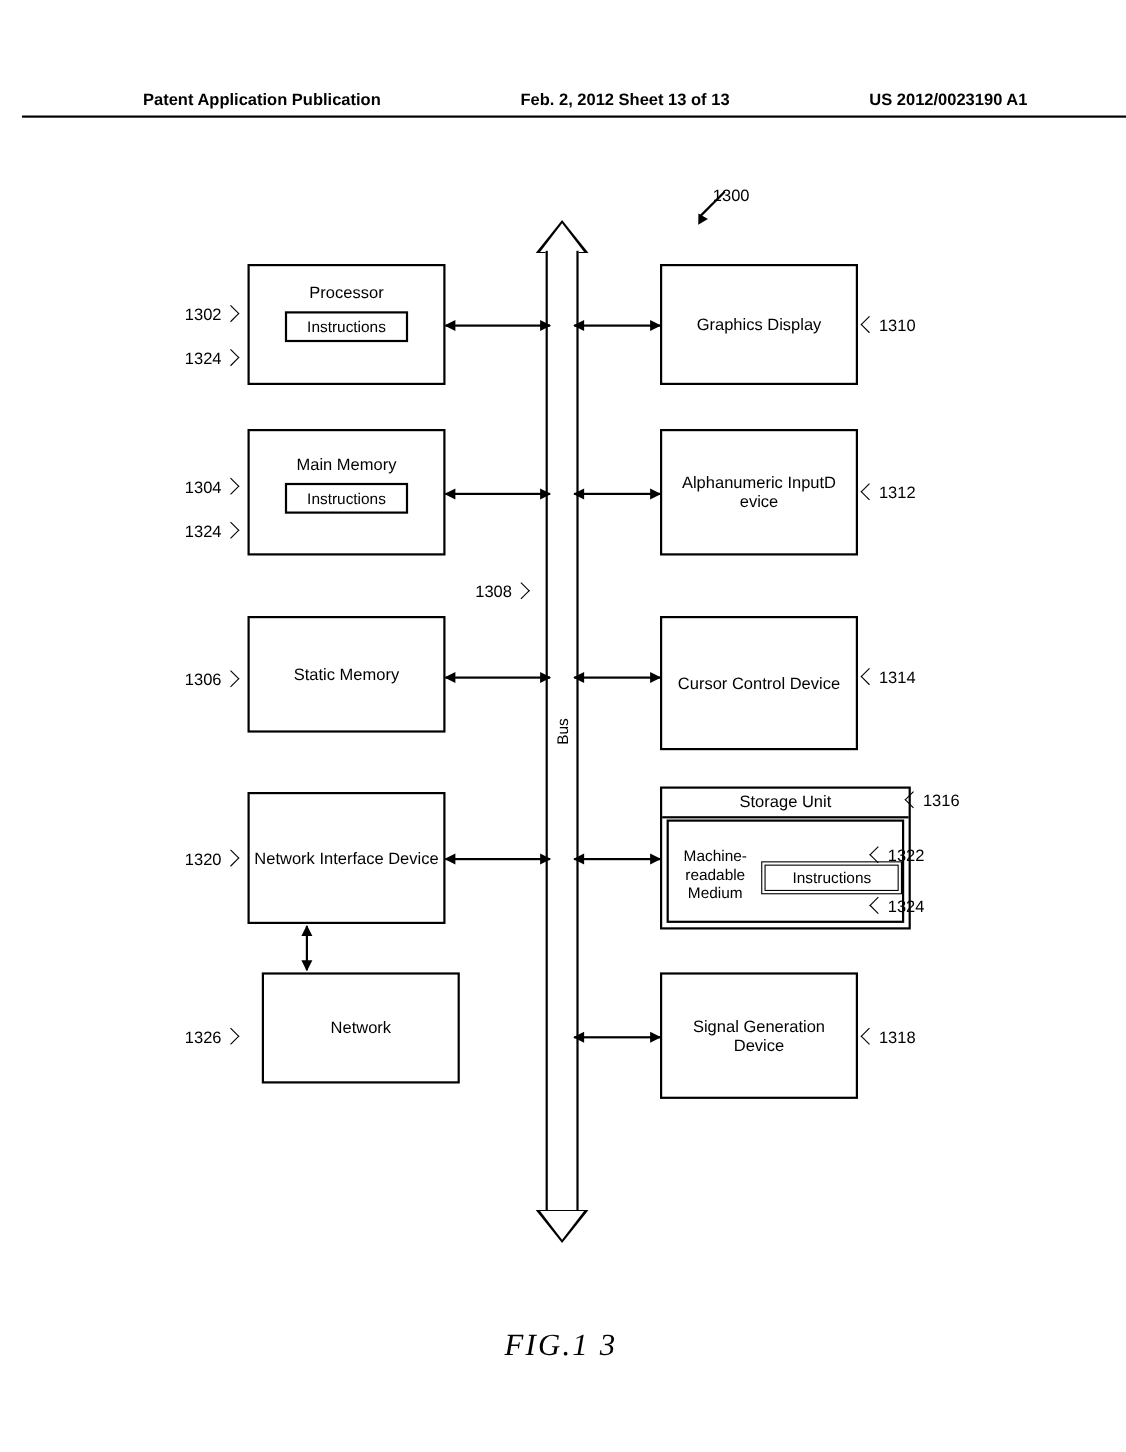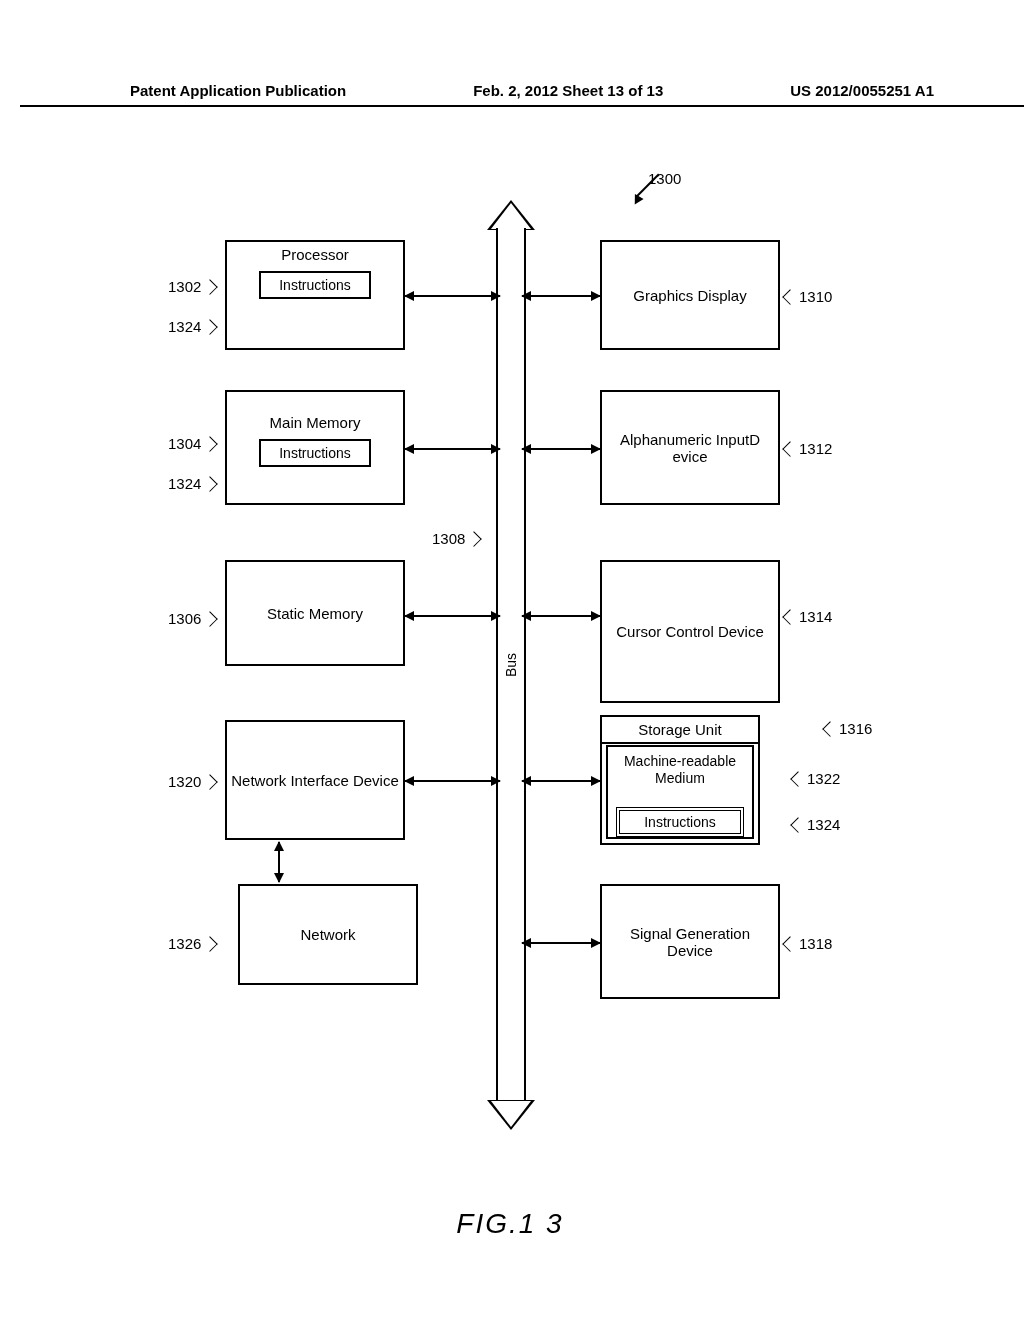--- a/index.html
+++ b/index.html
@@ -32,21 +32,21 @@
     left: 150px;
     width: 720px;
     height: 1060px;
   }
   .figure-caption {
     position: absolute;
     bottom: 0;
     left: 0;
     width: 100%;
     text-align: center;
-    font-family: Liberation Sans, sans-serif;
+    font-family: Liberation Serif, serif;
     font-style: italic;
     font-size: 28px;
     letter-spacing: 2px;
   }
   
   .bus {
     position: absolute;
     left: 340px;
     top: 20px;
     width: 42px;
@@ -216,21 +216,21 @@
     transform: rotate(30deg);
   }
 </style>
 </head>
 <body>
 
 <div class="page-header">
   <div class="page-header-inner">
     <span>Patent Application Publication</span>
     <span>Feb. 2, 2012   Sheet 13 of 13</span>
-    <span>US 2012/0055251 A1</span>
+    <span>US 2012/0023190 A1</span>
   </div>
 </div>
 
 <div class="figure-area">
 
   <div class="ref" style="left:498px; top:-10px;">
     <div class="ref-1300-arrow" style="left:-16px; top:26px;"></div>
     <div class="ref-1300-line" style="left:-12px; top:26px;"></div>
     <span>1300</span>
   </div>
@@ -240,21 +240,21 @@
       <div class="bus-top-inner"></div>
     <div class="bus-shaft"></div>
     <div class="bus-bottom"></div>
       <div class="bus-bottom-inner"></div>
     <div class="bus-label">Bus</div>
   </div>
   <div class="ref" style="left:282px; top:350px;">
     <span>1308</span><span class="tick-l"></span>
   </div>
 
-  <div class="box" style="left:75px; top:60px; width:180px; height:110px; justify-content:flex-start; padding-top:4px;">
+  <div class="box" style="left:75px; top:60px; width:180px; height:110px; justify-content:flex-start; padding-top:16px;">
     <div class="title">Processor</div>
     <div class="inner-box">Instructions</div>
   </div>
   <div class="ref" style="left:18px; top:98px;"><span>1302</span><span class="tick-l"></span></div>
   <div class="ref" style="left:18px; top:138px;"><span>1324</span><span class="tick-l"></span></div>
   <div class="connector" style="left:255px; top:115px; width:95px;"></div>
 
   <div class="box" style="left:75px; top:210px; width:180px; height:115px; justify-content:flex-start; padding-top:22px;">
     <div class="title">Main Memory</div>
     <div class="inner-box">Instructions</div>
@@ -287,29 +287,29 @@
   </div>
   <div class="ref" style="left:636px; top:108px;"><span class="tick-r"></span><span>1310</span></div>
   <div class="connector" style="left:372px; top:115px; width:78px;"></div>
 
   <div class="box" style="left:450px; top:210px; width:180px; height:115px;">
     <div class="title">Alphanumeric InputD evice</div>
   </div>
   <div class="ref" style="left:636px; top:260px;"><span class="tick-r"></span><span>1312</span></div>
   <div class="connector" style="left:372px; top:268px; width:78px;"></div>
 
-  <div class="box" style="left:450px; top:380px; width:180px; height:143px;">
+  <div class="box" style="left:450px; top:380px; width:180px; height:122px;">
     <div class="title">Cursor Control Device</div>
   </div>
   <div class="ref" style="left:636px; top:428px;"><span class="tick-r"></span><span>1314</span></div>
   <div class="connector" style="left:372px; top:435px; width:78px;"></div>
 
-  <div class="box" style="left:450px; top:535px; width:160px; height:130px; justify-content:flex-end; padding-bottom:6px;">
+  <div class="box" style="left:450px; top:535px; width:228px; height:130px; justify-content:flex-end; padding-bottom:6px;">
     <div class="inner-title-box">Storage Unit</div>
-    <div style="position:absolute; top:28px; left:4px; right:4px; bottom:4px; border:2px solid #000; display:flex; flex-direction:column; align-items:center; justify-content:space-between; padding-top:6px;">
+    <div style="position:absolute; top:28px; left:4px; right:4px; bottom:4px; border:2px solid #000; display:flex; flex-direction:row; align-items:center; justify-content:space-between; padding-top:6px;">
       <div class="title" style="font-size:14px; line-height:1.2;">Machine-readable Medium</div>
       <div style="border:4px double #000; margin-top:6px; padding:3px 24px; font-size:14px;">Instructions</div>
     </div>
   </div>
   <div class="ref" style="left:676px; top:540px;"><span class="tick-r"></span><span>1316</span></div>
   <div class="ref" style="left:644px; top:590px;"><span class="tick-r"></span><span>1322</span></div>
   <div class="ref" style="left:644px; top:636px;"><span class="tick-r"></span><span>1324</span></div>
   <div class="connector" style="left:372px; top:600px; width:78px;"></div>
 
   <div class="box" style="left:450px; top:704px; width:180px; height:115px;">

